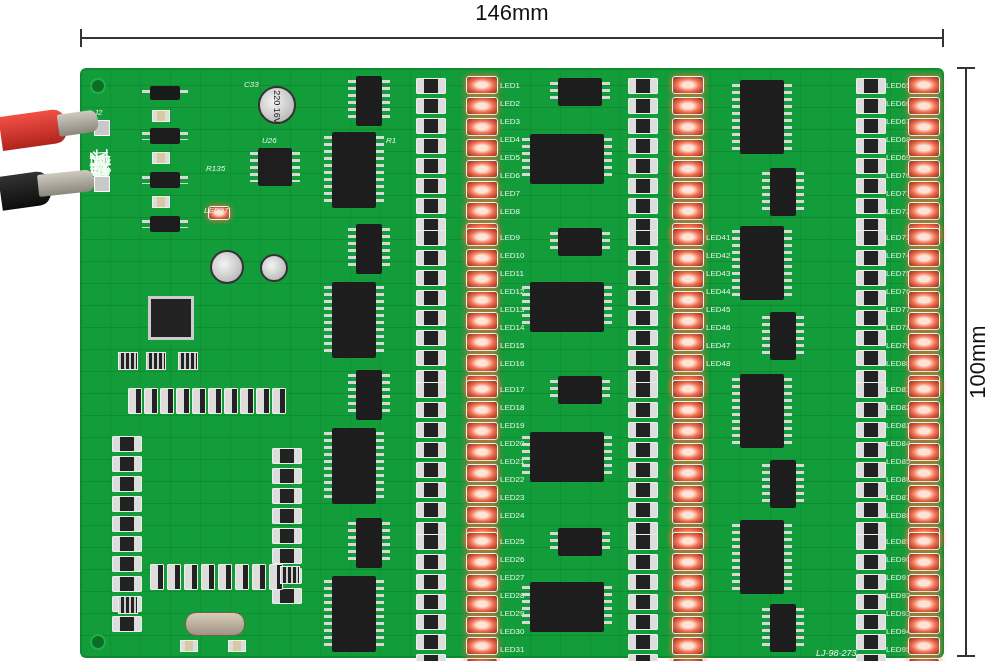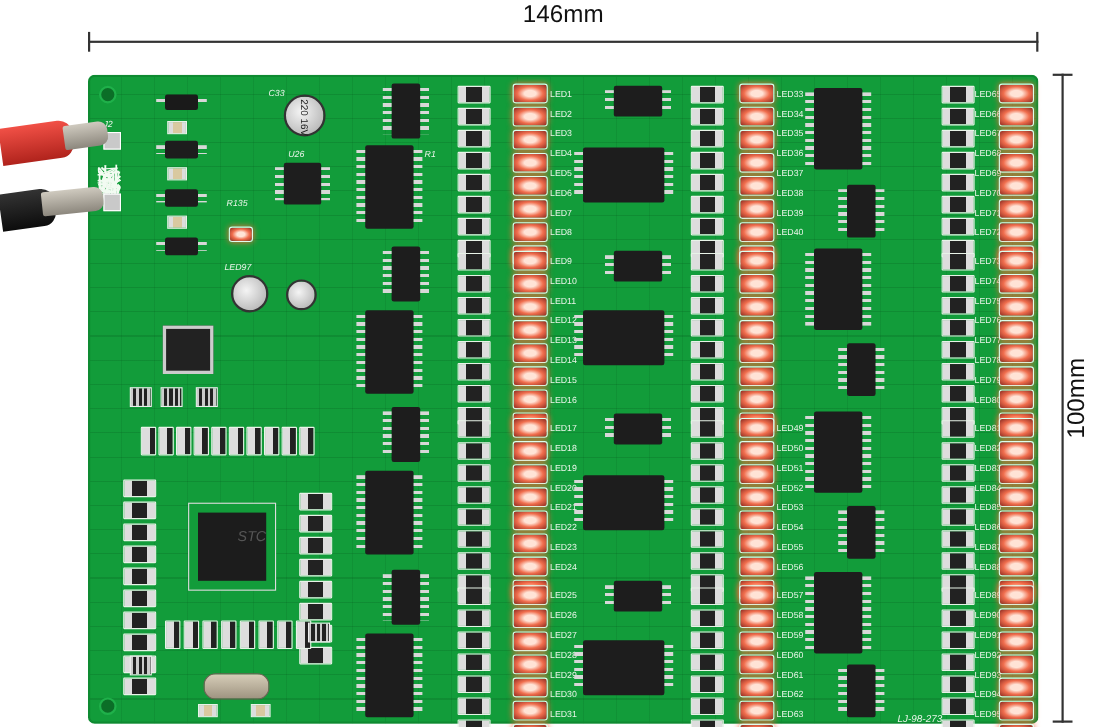--- a/index.html
+++ b/index.html
@@ -73,45 +73,42 @@
   <div class="ic" style="left:70px;top:104px;width:30px;height:16px"></div>
   <div class="cap" style="left:72px;top:128px"></div>
   <div class="ic" style="left:70px;top:148px;width:30px;height:16px"></div>
   <div class="ecap" style="left:178px;top:18px;width:34px;height:34px">
       <span>220 16V</span>
     </div>
   <div class="silk" style="left:164px;top:12px">C33</div>
   <div class="ic" style="left:178px;top:80px;width:34px;height:38px;background:#1e1e1e"></div>
   <div class="silk" style="left:182px;top:68px">U26</div>
   <div class="led" style="position:absolute;left:128px;top:138px;width:20px;height:12px"></div>
-  <div class="silk" style="left:124px;top:170px">LED97</div>
-  <div class="silk" style="left:126px;top:112px">R135</div>
+  <div class="silk" style="left:124px;top:138px">LED97</div>
+  <div class="silk" style="left:126px;top:96px">R135</div>
   <div class="ecap" style="left:130px;top:182px;width:30px;height:30px"></div>
   <div class="ecap" style="left:180px;top:186px;width:24px;height:24px"></div>
   <div class="button-sw"></div>
 
   <div class="rp" style="left:38px;top:284px"></div>
   <div class="rp" style="left:66px;top:284px"></div>
   <div class="rp" style="left:98px;top:284px"></div>
   <div class="res-col" style="left:48px;top:320px;flex-direction:row;gap:2px">
     <div class="res" style="width:12px;height:24px"></div>
       <div class="res" style="width:12px;height:24px"></div>
       <div class="res" style="width:12px;height:24px"></div>
       <div class="res" style="width:12px;height:24px"></div>
       <div class="res" style="width:12px;height:24px"></div>
       <div class="res" style="width:12px;height:24px"></div>
       <div class="res" style="width:12px;height:24px"></div>
       <div class="res" style="width:12px;height:24px"></div>
       <div class="res" style="width:12px;height:24px"></div>
       <div class="res" style="width:12px;height:24px"></div>
   </div>
 
-  <div class="qfp">
-      <span class="qfp-mark">STC</span>
-    </div>
   <div class="res-col" style="left:32px;top:368px">
     <div class="res"></div>
       <div class="res"></div>
       <div class="res"></div>
       <div class="res"></div>
       <div class="res"></div>
       <div class="res"></div>
       <div class="res"></div>
       <div class="res"></div>
       <div class="res"></div>
@@ -296,107 +293,88 @@
   <div class="led-col" style="left:592px;top:8px">
       <div class="led"></div>
       <div class="led"></div>
       <div class="led"></div>
       <div class="led"></div>
       <div class="led"></div>
       <div class="led"></div>
       <div class="led"></div>
       <div class="led"></div>
     </div>
-  <div class="lbl-col" style="left:626px;top:12px">
-    <span>LED33</span>
-      <span>LED34</span>
-      <span>LED35</span>
-      <span>LED36</span>
-      <span>LED37</span>
-      <span>LED38</span>
-      <span>LED39</span>
-      <span>LED40</span>
-  </div>
   <div class="res-col" style="left:548px;top:162px">
       <div class="res"></div>
       <div class="res"></div>
       <div class="res"></div>
       <div class="res"></div>
       <div class="res"></div>
       <div class="res"></div>
       <div class="res"></div>
       <div class="res"></div>
     </div>
   <div class="led-col" style="left:592px;top:160px">
       <div class="led"></div>
       <div class="led"></div>
       <div class="led"></div>
       <div class="led"></div>
       <div class="led"></div>
       <div class="led"></div>
       <div class="led"></div>
       <div class="led"></div>
     </div>
+  <div class="lbl-col" style="left:626px;top:164px">
+    <span>LED41</span>
+      <span>LED42</span>
+      <span>LED43</span>
+      <span>LED44</span>
+      <span>LED45</span>
+      <span>LED46</span>
+      <span>LED47</span>
+      <span>LED48</span>
+  </div>
   <div class="res-col" style="left:548px;top:314px">
       <div class="res"></div>
       <div class="res"></div>
       <div class="res"></div>
       <div class="res"></div>
       <div class="res"></div>
       <div class="res"></div>
       <div class="res"></div>
       <div class="res"></div>
     </div>
   <div class="led-col" style="left:592px;top:312px">
       <div class="led"></div>
       <div class="led"></div>
       <div class="led"></div>
       <div class="led"></div>
       <div class="led"></div>
       <div class="led"></div>
       <div class="led"></div>
       <div class="led"></div>
     </div>
-  <div class="lbl-col" style="left:626px;top:316px">
-    <span>LED49</span>
-      <span>LED50</span>
-      <span>LED51</span>
-      <span>LED52</span>
-      <span>LED53</span>
-      <span>LED54</span>
-      <span>LED55</span>
-      <span>LED56</span>
-  </div>
   <div class="res-col" style="left:548px;top:466px">
       <div class="res"></div>
       <div class="res"></div>
       <div class="res"></div>
       <div class="res"></div>
       <div class="res"></div>
       <div class="res"></div>
       <div class="res"></div>
     </div>
   <div class="led-col" style="left:592px;top:464px">
       <div class="led"></div>
       <div class="led"></div>
       <div class="led"></div>
       <div class="led"></div>
       <div class="led"></div>
       <div class="led"></div>
       <div class="led"></div>
     </div>
-  <div class="lbl-col" style="left:626px;top:468px">
-    <span>LED57</span>
-      <span>LED58</span>
-      <span>LED59</span>
-      <span>LED60</span>
-      <span>LED61</span>
-      <span>LED62</span>
-      <span>LED63</span>
-  </div>
 
   <div class="ic" style="left:660px;top:12px;width:44px;height:74px"></div>
   <div class="ic" style="left:690px;top:100px;width:26px;height:48px"></div>
   <div class="ic" style="left:660px;top:158px;width:44px;height:74px"></div>
   <div class="ic" style="left:690px;top:244px;width:26px;height:48px"></div>
   <div class="ic" style="left:660px;top:306px;width:44px;height:74px"></div>
   <div class="ic" style="left:690px;top:392px;width:26px;height:48px"></div>
   <div class="ic" style="left:660px;top:452px;width:44px;height:74px"></div>
   <div class="ic" style="left:690px;top:536px;width:26px;height:48px"></div>
 

